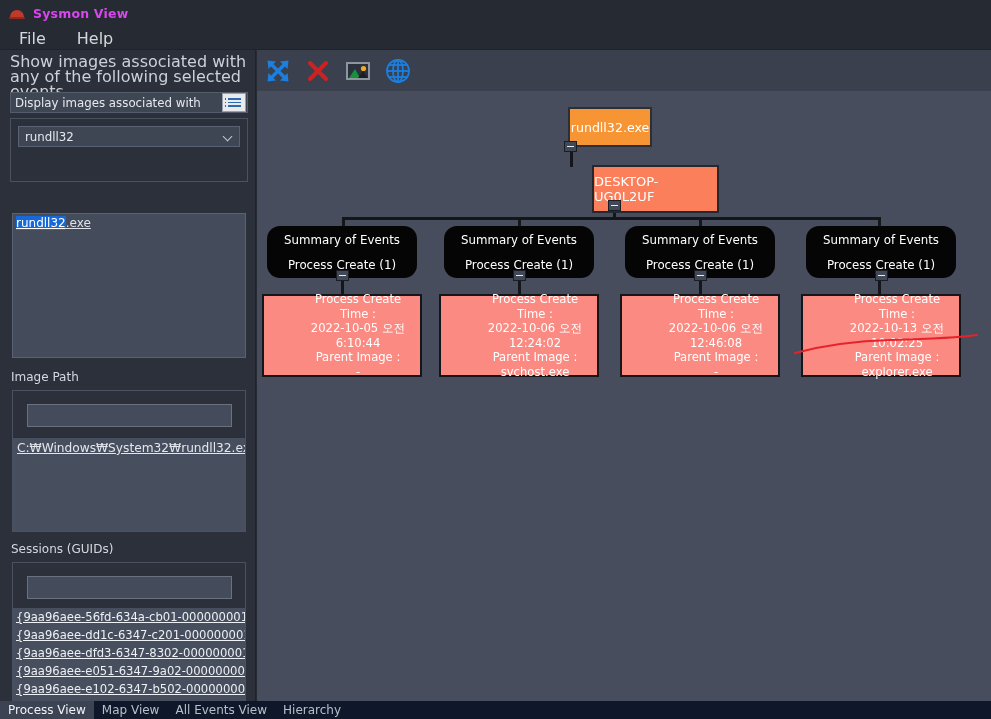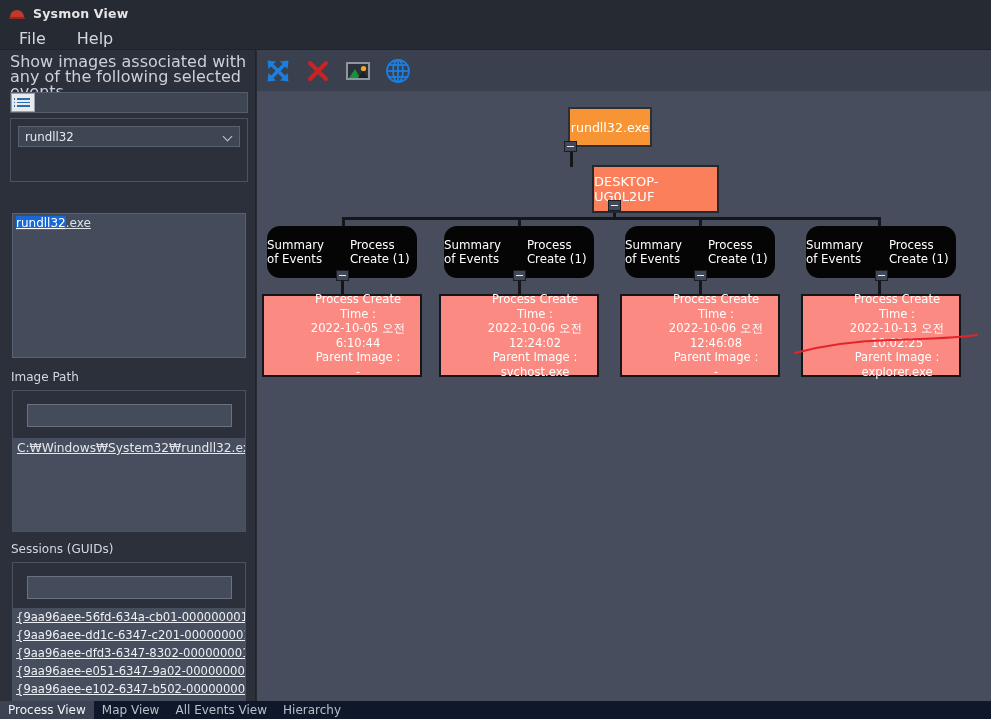--- a/index.html
+++ b/index.html
@@ -28,21 +28,21 @@
   .title-icon .dome {
     position: absolute; left: 1px; top: 4px; width: 14px; height: 8px;
     background: #c0392b;
     border-radius: 7px 7px 0 0;
   }
   .title-icon .base {
     position: absolute; left: 0px; top: 11px; width: 16px; height: 2px;
     background: #8e2a20; border-radius: 1px;
   }
   .title-text {
-    font-size: 12.5px; font-weight: bold; color: #e5e5e5; letter-spacing: .2px;
+    font-size: 12.5px; font-weight: bold; color: #d946ef; letter-spacing: .2px;
   }
 
   
   .menubar {
     position: absolute; left: 0; top: 27px; width: 991px; height: 22px;
     background: #262b33;
     display: flex; align-items: center; padding-left: 10px; gap: 20px;
   }
   .menu-item {
     font-size: 16px; color: #d4d8de; cursor: default; padding: 1px 2px; margin-left: 7px;
@@ -172,21 +172,21 @@
     display: flex; align-items: center; justify-content: center;
   }
   .n-salmon {
     background: #fa7f5a; border: 2px solid #24282f;
     color: #ffffff; font-size: 13px;
     display: flex; align-items: center; justify-content: center;
   }
   .n-black {
     background: #050505; border-radius: 13px;
     color: #ffffff; font-size: 11.8px;
-    display: flex; flex-direction: row; align-items: center;
+    display: flex; flex-direction: column; align-items: center;
     justify-content: center; gap: 11px;
   }
   .n-pink {
     background: #fb8a82; border: 2px solid #14161a;
     color: #ffffff; font-size: 11.6px; line-height: 14.5px;
     display: flex; flex-direction: column; align-items: center;
     justify-content: center; text-align: center; padding-left: 32px;
   }
   .handle {
     position: absolute; width: 13px; height: 11px;
@@ -232,20 +232,21 @@
   <div class="menubar">
     <div class="menu-item">File</div>
     <div class="menu-item">Help</div>
   </div>
 
   <div class="leftpanel">
 
     <div class="hint">Show images associated with any of the following selected events</div>
 
     <div class="combo-head">
+      <div class="label">Display images associated with</div>
       <div class="listbtn">
         <i></i>
           <i></i>
           <i></i>
       </div>
     </div>
 
     <div class="group-box gb1"></div>
     <div class="select">
       <span>rundll32</span>

